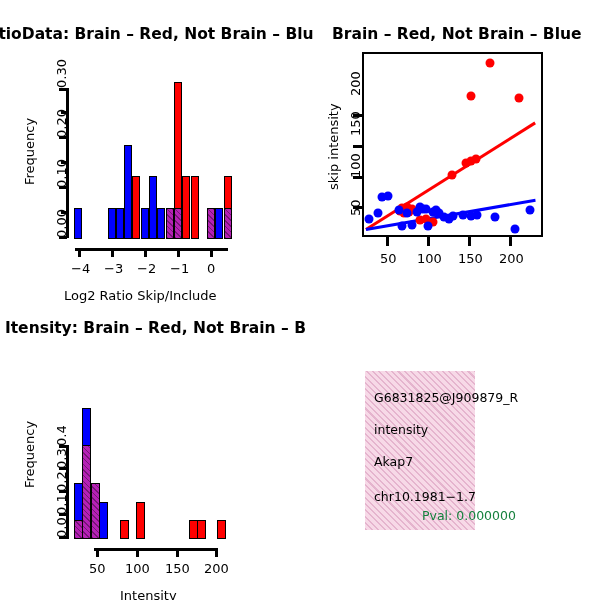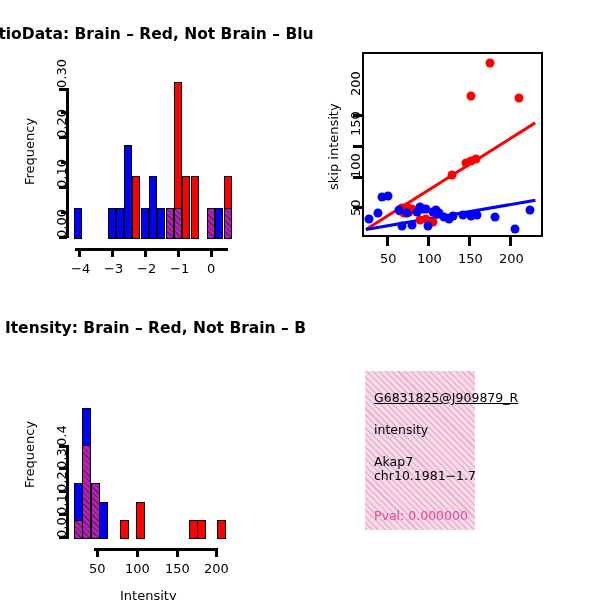--- a/index.html
+++ b/index.html
@@ -94,21 +94,21 @@
         rgba(214,150,185,0.55) 0 1.5px,
         rgba(247,217,231,0) 1.5px 4.5px);
     overflow: hidden;
   }
   .info-line {
     position: absolute;
     font-size: 12.5px;
     white-space: nowrap;
     color: #000;
   }
-  .info-line.pval { color: #ec4899; }
+  .info-line.pval { color: #15803d; margin-left: 48px; }
 </style>
 </head>
 <body>
 
 <div class="panel" style="left:0;top:0;width:300px;height:300px;">
 
   <div class="plot-title" style="left:-24px;top:25px;">RatioData: Brain – Red, Not Brain – Blu</div>
 
   <div class="axlabel vert" style="left:22px;top:185px;">Frequency</div>
 
@@ -152,24 +152,26 @@
   <div class="axis-line" style="left:144px;top:248px;width:3px;height:9px;"></div>
   <div class="axis-line" style="left:177px;top:248px;width:3px;height:9px;"></div>
   <div class="axis-line" style="left:210px;top:248px;width:3px;height:9px;"></div>
 
   <div class="ticklabel" style="left:71px;top:261px;">−4</div>
   <div class="ticklabel" style="left:104px;top:261px;">−3</div>
   <div class="ticklabel" style="left:137px;top:261px;">−2</div>
   <div class="ticklabel" style="left:170px;top:261px;">−1</div>
   <div class="ticklabel" style="left:207px;top:261px;">0</div>
 
+  <div class="axlabel" style="left:64px;top:288px;">Log2 Ratio Skip/Include</div>
 </div>
 
 <div class="panel" style="left:300px;top:0;width:300px;height:300px;">
 
+  <div class="plot-title" style="left:32px;top:25px;">Brain – Red, Not Brain – Blue</div>
 
   <div class="axlabel vert" style="left:26px;top:190px;">skip intensity</div>
 
   <div class="ticklabel vert" style="left:48px;top:216px;">50</div>
   <div class="ticklabel vert" style="left:48px;top:178px;">100</div>
   <div class="ticklabel vert" style="left:48px;top:136px;">150</div>
   <div class="ticklabel vert" style="left:48px;top:96px;">200</div>
 
   <div class="axis-line" style="left:53px;top:206px;width:9px;height:3px;"></div>
   <div class="axis-line" style="left:53px;top:176px;width:9px;height:3px;"></div>
@@ -278,18 +280,18 @@
   <div class="ticklabel" style="left:125px;top:261px;">100</div>
   <div class="ticklabel" style="left:165px;top:261px;">150</div>
   <div class="ticklabel" style="left:204px;top:261px;">200</div>
 
   <div class="axlabel" style="left:120px;top:288px;">Intensity</div>
 </div>
 
 <div class="panel" style="left:300px;top:300px;width:300px;height:300px;">
   <div class="info-panel" style="left:65px;top:71px;width:110px;height:159px;"></div>
 
-  <div class="info-line" style="left:74px;top:90px;text-decoration:underline;">G6831825@J909879_R</div>
+  <div class="info-line" style="left:74px;top:90px;">G6831825@J909879_R</div>
   <div class="info-line" style="left:74px;top:122px;">intensity</div>
   <div class="info-line" style="left:74px;top:154px;">Akap7</div>
-  <div class="info-line" style="left:74px;top:168px;text-align:right;">chr10.1981−1.7</div>
+  <div class="info-line" style="left:74px;top:189px;text-align:right;">chr10.1981−1.7</div>
   <div class="info-line pval" style="left:74px;top:208px;">Pval: 0.000000</div>
 </div>
 
 </body></html>

